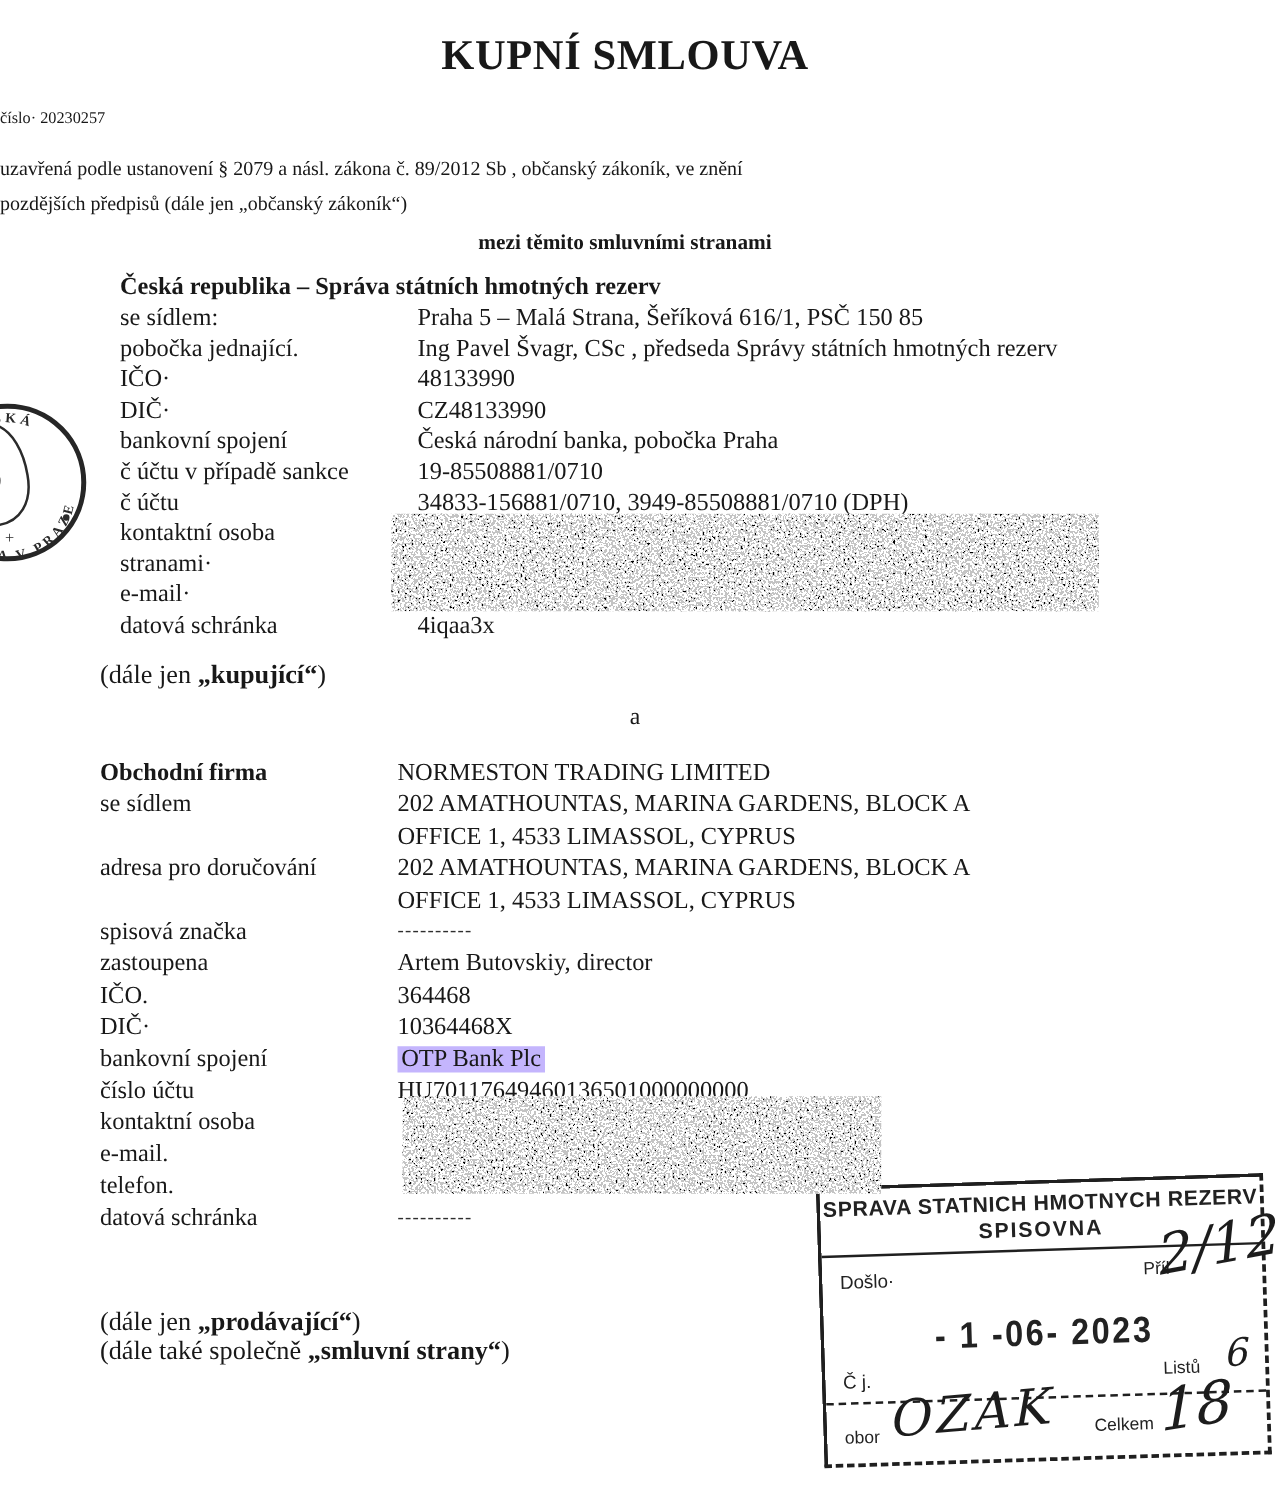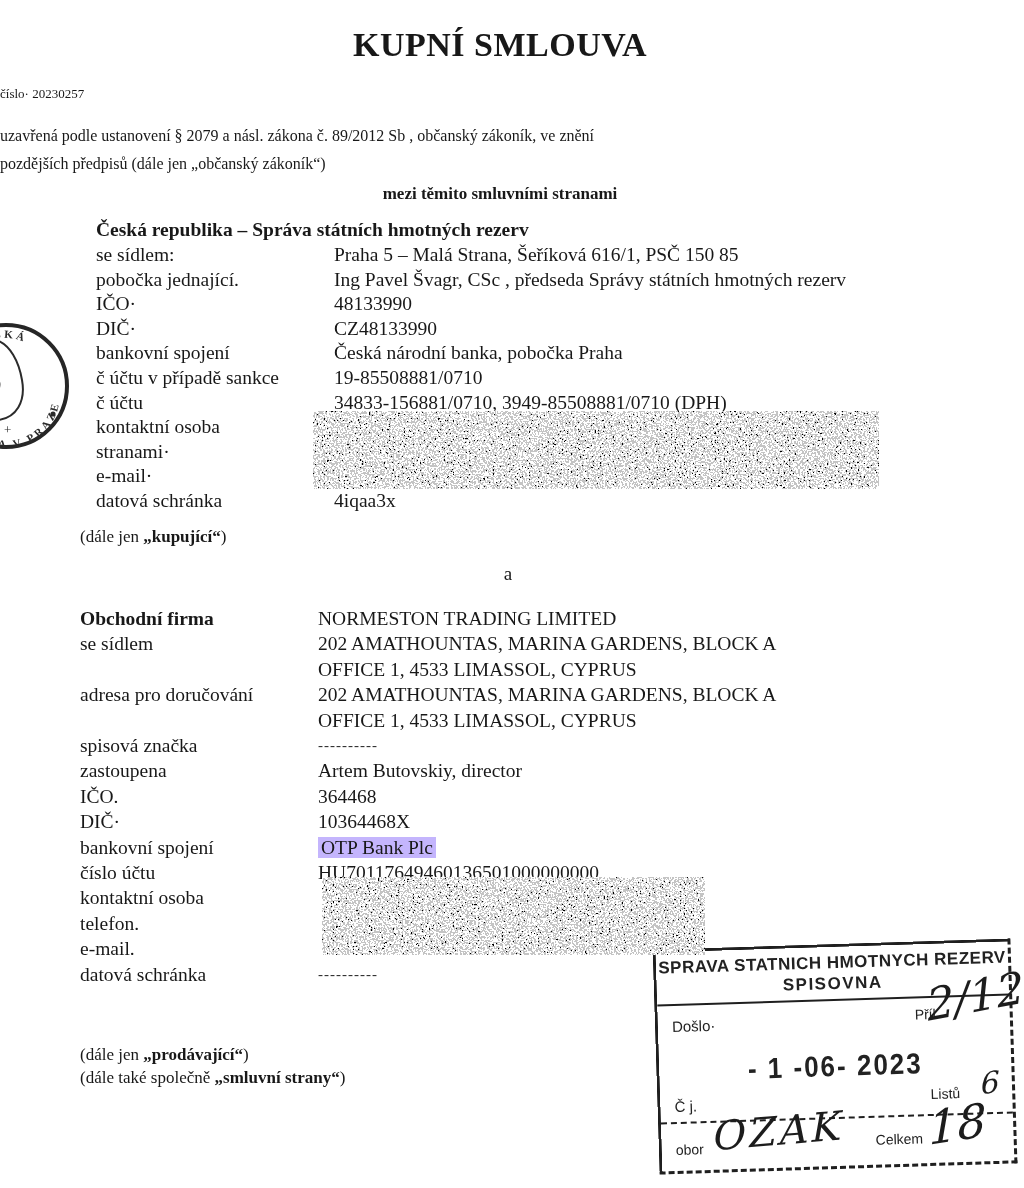--- a/index.html
+++ b/index.html
@@ -20,21 +20,21 @@
   .party2{top:606px;left:80px;width:900px;}
   .party-heading{font-weight:700;line-height:27px;}
   .row{display:flex;line-height:24.6px;}
   .party2 .row{line-height:25.4px;}
   .lbl{width:238px;flex:none;}
   .val{flex:1;}
   .bold{font-weight:700;}
   .dashes{font-size:15px;letter-spacing:1px;color:#2e2e2e;}
   .hl{background:#c4b5fd;padding:0 3px;}
 
-  .alias{font-size:17px;}
+  .alias{font-size:21px;}
   .alias-buyer{top:527px;left:80px;}
   .alias-seller{top:1010px;left:80px;margin-top:35px;}
   .alias-joint{top:1068px;left:80px;font-family:Liberation Serif, serif;}
   .conj{top:563px;left:0;width:1016px;text-align:center;font-size:19px;}
 
   .noise{position:absolute;z-index:3;}
 
   .round-stamp{position:absolute;left:-64px;top:314px;z-index:1;}
   .stamp-arc{fill:#2a2a2a;font-family:"Liberation Serif", serif;font-weight:700;letter-spacing:3px;font-size:11px;}
 
@@ -171,25 +171,25 @@
     </div>
     <div class="row">
       <div class="lbl">číslo účtu</div>
       <div class="val">HU70117649460136501000000000</div>
     </div>
     <div class="row">
       <div class="lbl">kontaktní osoba</div>
       <div class="val"></div>
     </div>
     <div class="row">
+      <div class="lbl">e-mail.</div>
+      <div class="val"></div>
+    </div>
+    <div class="row">
       <div class="lbl">telefon.</div>
-      <div class="val"></div>
-    </div>
-    <div class="row">
-      <div class="lbl">e-mail.</div>
       <div class="val"></div>
     </div>
     <div class="row">
       <div class="lbl">datová schránka</div>
       <div class="val dashes">----------</div>
     </div>
   </div>
 
   <div class="abs alias alias-seller">
     <span>(dále jen </span><span class="bold">„prodávající“</span><span>)</span>

